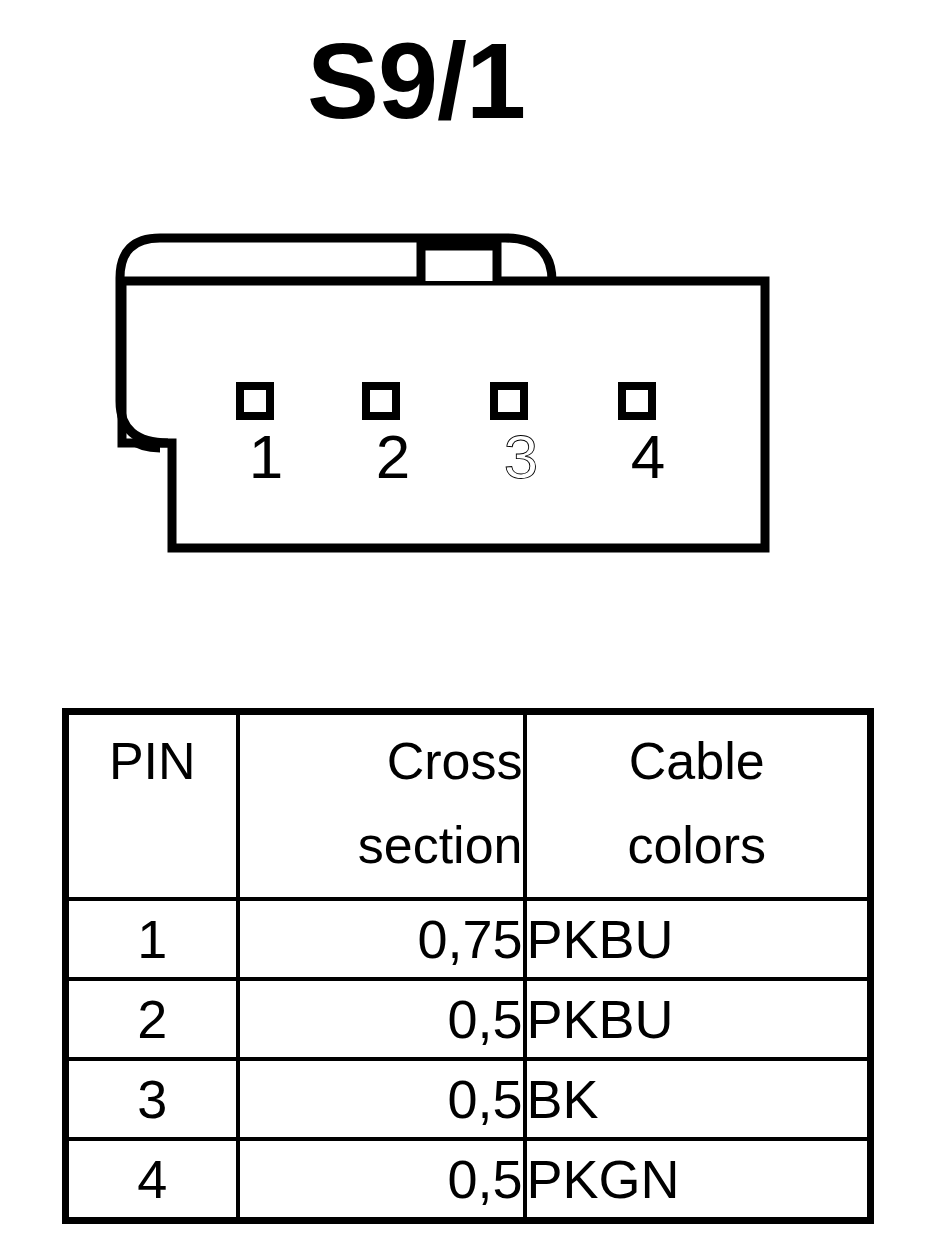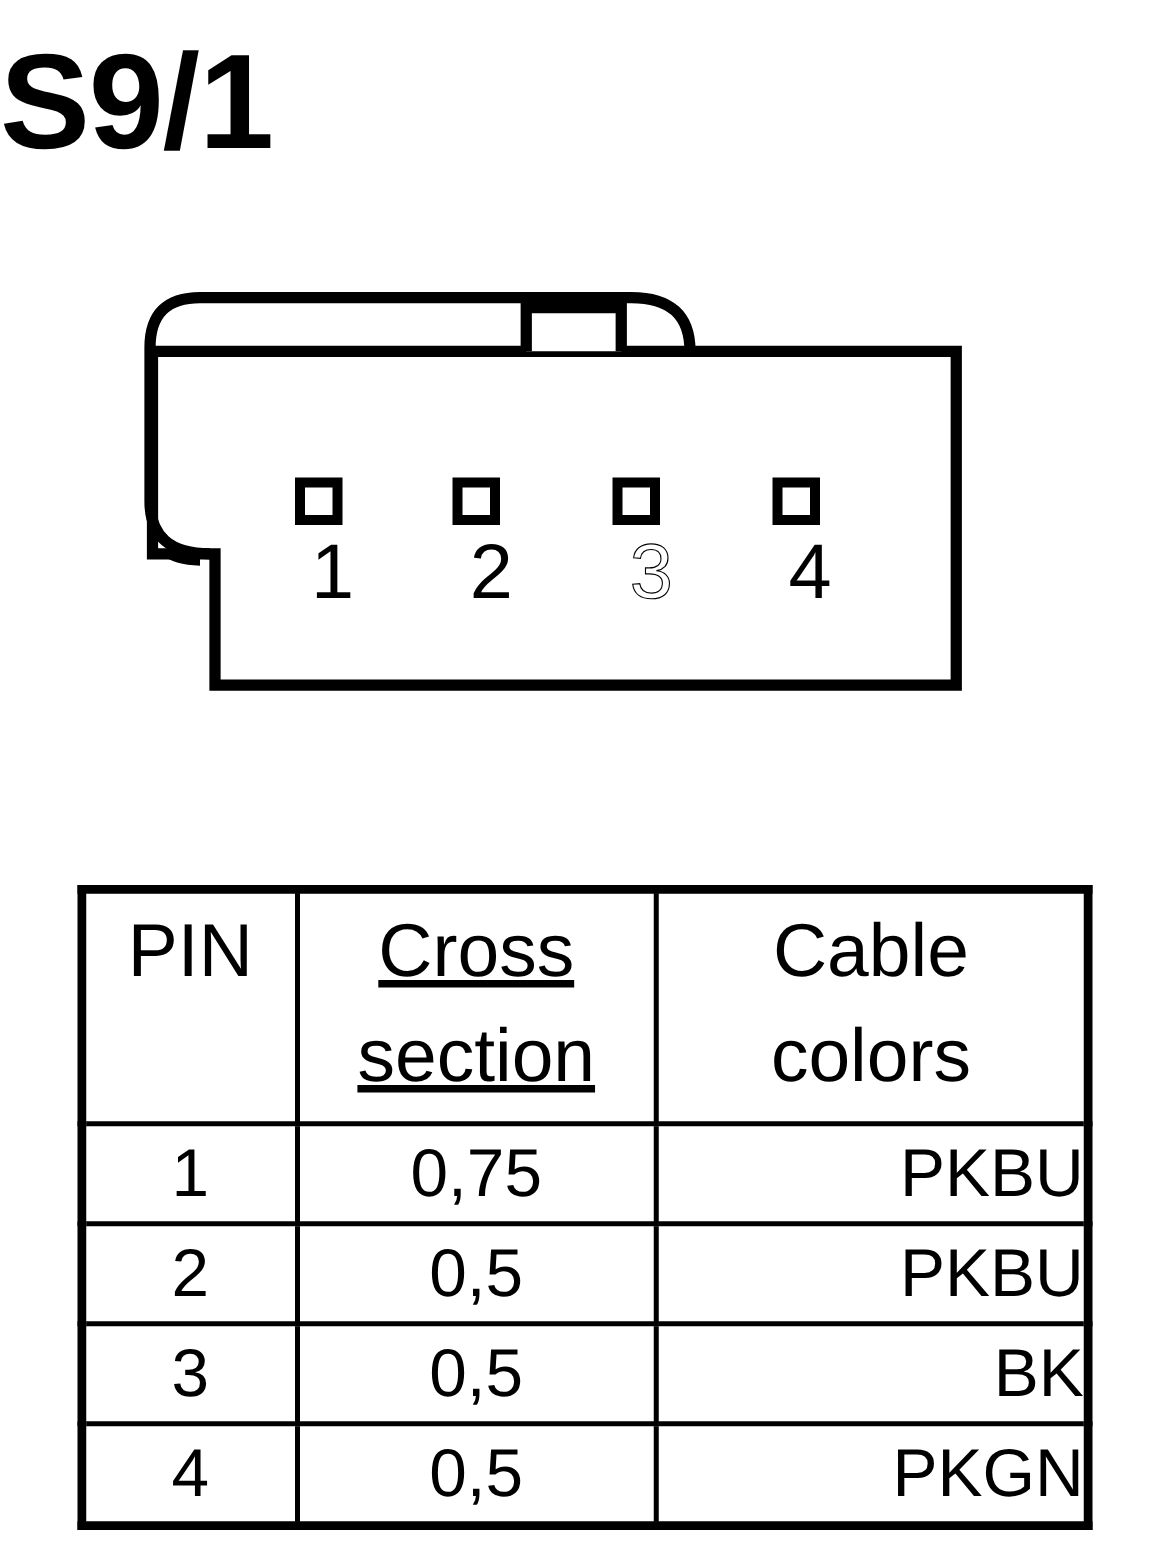--- a/index.html
+++ b/index.html
@@ -15,21 +15,21 @@
     color: #000000;
     overflow: hidden;
   }
 
   
   .title {
     position: absolute;
     left: 0;
     top: 22px;
     width: 832px;
-    text-align: left;
+    text-align: center;
     font-family: "Liberation Sans", sans-serif;
     font-weight: bold;
     font-size: 108px;
     line-height: 118px;
     letter-spacing: -1px;
     color: #000000;
   }
 
   
   .connector-wrap {
@@ -77,37 +77,37 @@
     border: 4px solid #000000;
     padding: 0;
     font-family: "Liberation Sans", sans-serif;
     font-weight: normal;
     color: #000000;
   }
 
   table.pin-table thead th {
     height: 178px;
     vertical-align: top;
-    font-size: 60px;
+    font-size: 52px;
     line-height: 84px;
     padding-top: 4px;
   }
   th.h-pin    { text-align: center; }
-  th.h-cross  { text-align: center; padding-left: 32px; text-decoration: underline; }
+  th.h-cross  { text-align: right; padding-left: 32px; }
   th.h-colors { text-align: center; padding-left: 30px; }
   .hdr-line { display: block; white-space: pre; }
 
   table.pin-table tbody td {
     height: 76px;
     font-size: 54px;
     line-height: 76px;
   }
   td.d-pin    { text-align: center; }
-  td.d-cross  { text-align: center; padding-left: 32px; }
-  td.d-colors { text-align: right; padding-left: 30px; }
+  td.d-cross  { text-align: right; padding-left: 32px; }
+  td.d-colors { text-align: left; padding-left: 30px; }
 </style>
 </head>
 <body>
 
 <div class="title">S9/1</div>
 
 <div class="connector-wrap">
   <svg class="connector-svg" width="928" height="390" viewBox="0 0 928 390">
 
     <path d="M 172 247

